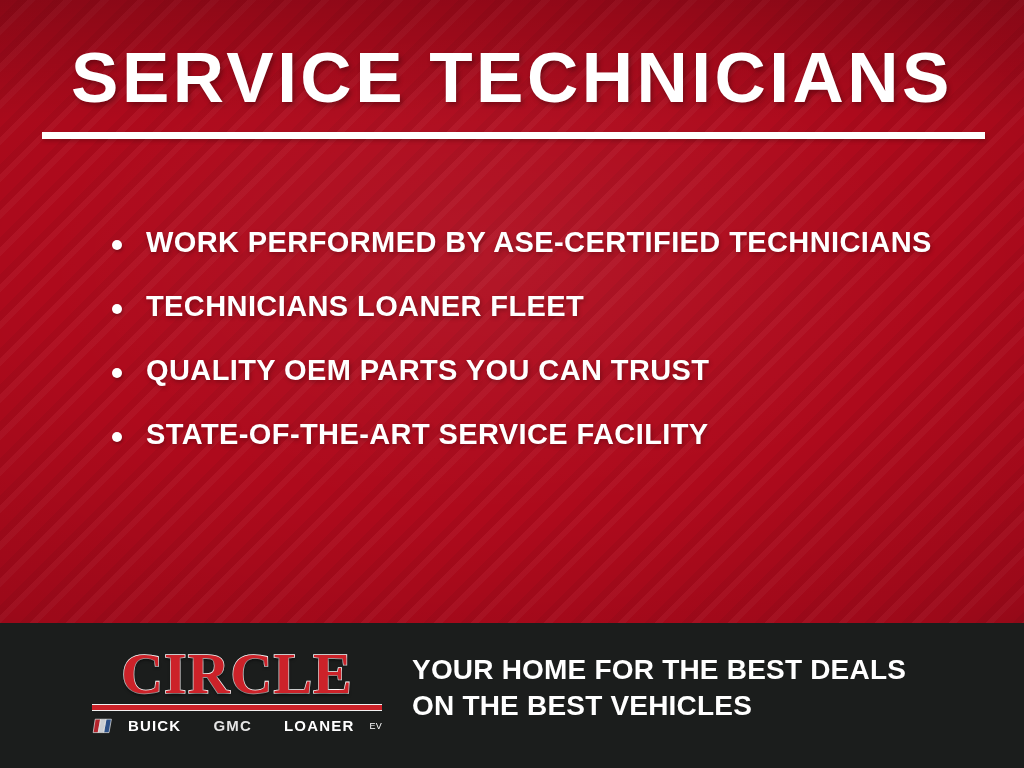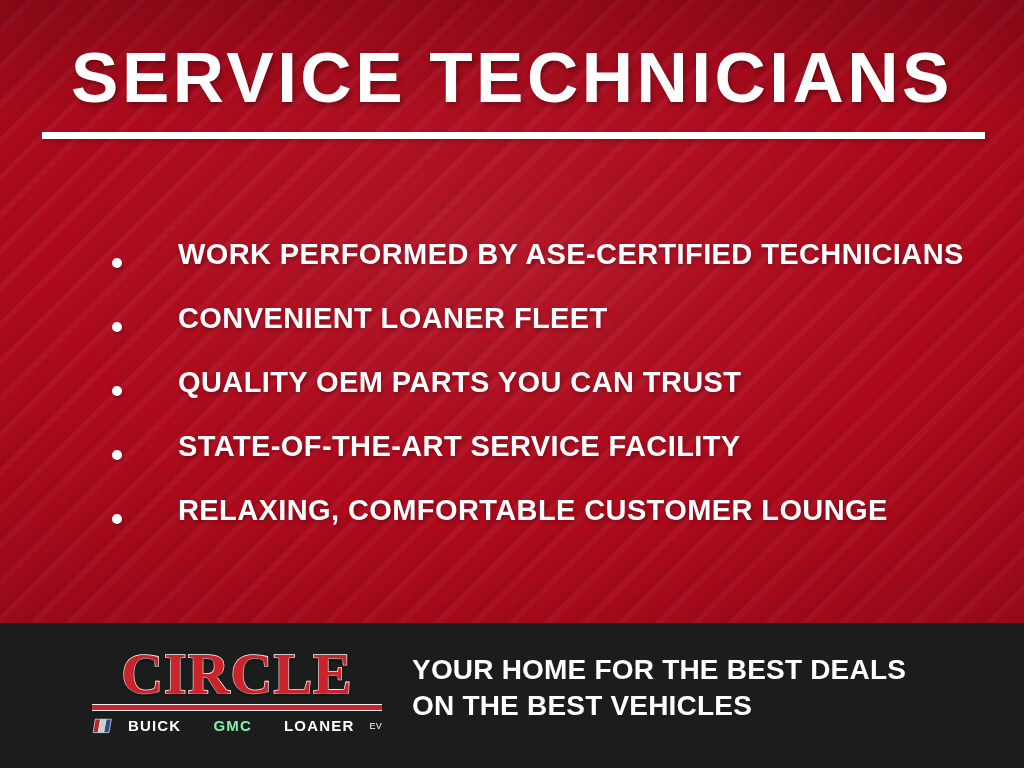--- a/index.html
+++ b/index.html
@@ -84,24 +84,23 @@
 
   
   #bullets {
     position: absolute;
     left: 112px;
     top: 222px;
     width: 880px;
   }
   .bullet-row {
     display: flex;
-    align-items: center;
+    align-items: flex-start;
     height: 64px;
     margin-bottom: 0px;
-    gap: 32px;
   }
   .bullet-dot {
     flex: 0 0 auto;
     width: 10px;
     height: 10px;
     border-radius: 50%;
     background: #ffffff;
     margin-top: 18px;
     margin-right: 24px;
     box-shadow: 1px 2px 3px rgba(0,0,0,0.25);
@@ -163,21 +162,21 @@
   }
   #tri-shield { flex: 0 0 auto; display: block; }
   .brand-name {
     font-family: "Liberation Sans", sans-serif;
     font-size: 15px;
     font-weight: bold;
     letter-spacing: 1.2px;
     color: #ffffff;
     line-height: 16px;
   }
-  .brand-name.gmc { color: #86efac; text-align: right; }
+  .brand-name.gmc { color: #e5e5e5; text-align: right; }
   .brand-sep {
     width: 1px;
     height: 15px;
     background: #8d8d8d;
     margin: 0 2px;
   }
   .brand-sub {
     font-size: 9px;
     font-weight: normal;
     letter-spacing: 0.3px;
@@ -215,37 +214,33 @@
 
   <div id="bullets">
 
     <div class="bullet-row">
       <span class="bullet-dot"></span>
       <span class="bullet-text">WORK PERFORMED BY ASE-CERTIFIED TECHNICIANS</span>
     </div>
 
     <div class="bullet-row">
       <span class="bullet-dot"></span>
-      <span class="bullet-text">CONVENIENT LOANER FLEET</span>
+      <span class="bullet-text">TECHNICIANS LOANER FLEET</span>
     </div>
 
     <div class="bullet-row">
       <span class="bullet-dot"></span>
       <span class="bullet-text">QUALITY OEM PARTS YOU CAN TRUST</span>
     </div>
 
     <div class="bullet-row">
       <span class="bullet-dot"></span>
       <span class="bullet-text">STATE-OF-THE-ART SERVICE FACILITY</span>
     </div>
 
-    <div class="bullet-row">
-      <span class="bullet-dot"></span>
-      <span class="bullet-text">RELAXING, COMFORTABLE CUSTOMER LOUNGE</span>
-    </div>
 
   </div>
 
   <div id="footer"></div>
 
   <div id="logo">
     <div id="logo-word">CIRCLE</div>
     <div id="logo-rule"></div>
 
     <div id="brand-strip">

